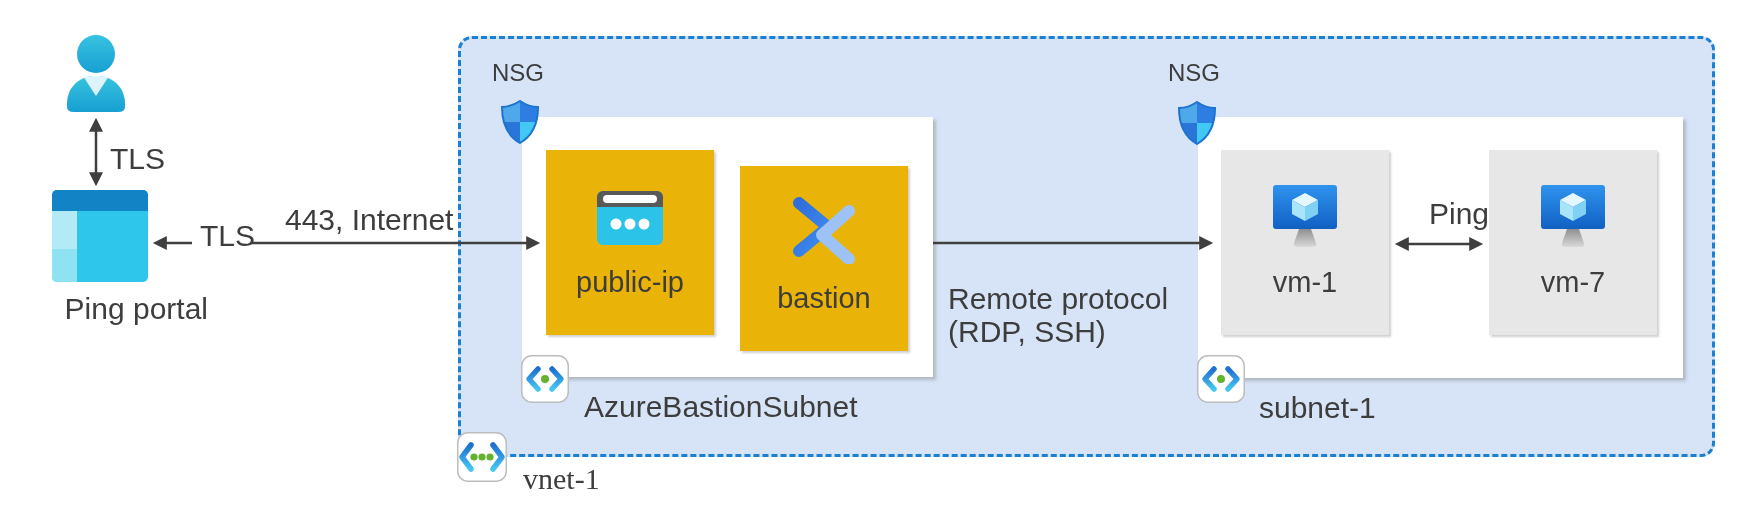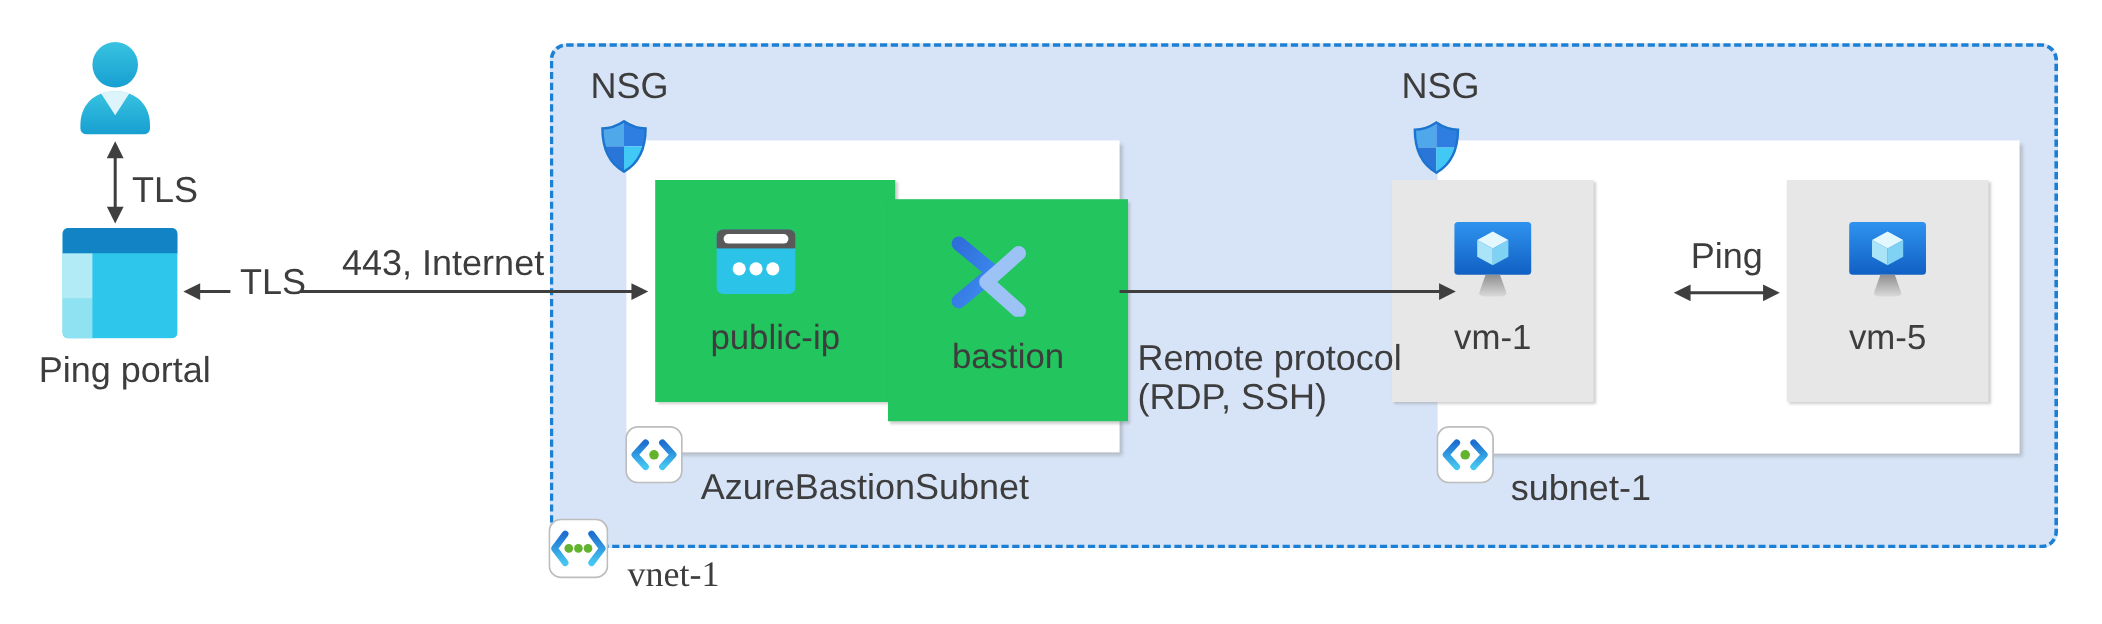--- a/index.html
+++ b/index.html
@@ -1,31 +1,31 @@
 <!DOCTYPE html>
 <html><head>
 <meta charset="utf-8">
 <style>
   html,body { margin:0; padding:0; background:#ffffff; }
   .canvas {
     position:relative; width:1752px; height:520px; background:#ffffff;
     font-family:"Liberation Sans", sans-serif; color:#3d3d3d; overflow:hidden;
   }
   .lbl { position:absolute; font-size:30px; line-height:33px; white-space:nowrap; color:#3d3d3d; }
-  .lbl.center { text-align:center; }
-  .nsg { font-size:30px; }
+  .lbl.center { text-align:right; }
+  .nsg { font-size:24px; }
   .vnet {
     position:absolute; left:458px; top:36px; width:1257px; height:421px;
     background:#d7e4f7; border:3px dashed #1b7fd3; border-radius:14px; box-sizing:border-box;
   }
   .subnet-box { position:absolute; background:#ffffff; box-shadow:3px 3px 3px rgba(120,120,120,.40); }
   .box-bastion { left:522px; top:117px; width:411px; height:260px; }
   .box-subnet1 { left:1198px; top:117px; width:485px; height:261px; }
   .card { position:absolute; width:168px; height:185px; box-shadow:2px 2px 2px rgba(120,120,120,.35); }
-  .card.blue { background:#22c55e;padding-left:32px; }
+  .card.blue { background:#eab308; }
   .card.gray { background:#e7e7e7; }
   .card-label { position:absolute; left:0; right:0; top:116px; text-align:center; font-size:29px; }
   .abs { position:absolute; }
   svg.arrows { position:absolute; left:0; top:0; pointer-events:none; }
 </style>
 </head>
 <body>
 
 <div class="canvas">
 
@@ -60,21 +60,21 @@
           <stop offset="0" stop-color="#2f6fdb"></stop>
             <stop offset="1" stop-color="#3f8ef2"></stop>
         </linearGradient>
       </defs>
       <polyline points="9,7 38,31 9,55" fill="none" stroke="url(#bg1)" stroke-width="12" stroke-linecap="round" stroke-linejoin="round"></polyline>
       <polyline points="59,15 32,39 59,63" fill="none" stroke="#9cc2f6" stroke-width="12" stroke-linecap="round" stroke-linejoin="round"></polyline>
     </svg>
     <div class="card-label">bastion</div>
   </div>
 
-  <div class="card gray" style="left:1160px; top:150px;">
+  <div class="card gray" style="left:1221px; top:150px;">
     <svg class="abs" style="left:48px; top:35px;" width="72" height="66" viewBox="0 0 72 66">
       <defs>
         <linearGradient id="vmg" x1="0" y1="0" x2="0" y2="1">
           <stop offset="0" stop-color="#2f93ee"></stop>
             <stop offset="1" stop-color="#1160c4"></stop>
         </linearGradient>
         <linearGradient id="stg" x1="0" y1="0" x2="0" y2="1">
           <stop offset="0" stop-color="#8f8f8f"></stop>
             <stop offset="1" stop-color="#d9d9d9"></stop>
         </linearGradient>
@@ -89,21 +89,21 @@
   </div>
 
   <div class="card gray" style="left:1489px; top:150px;">
     <svg class="abs" style="left:48px; top:35px;" width="72" height="66" viewBox="0 0 72 66">
       <rect x="4" y="0" width="64" height="44" rx="3" fill="url(#vmg)"></rect>
       <polygon points="36,8 49,15 36,22 23,15" fill="#e2f8fe"></polygon>
       <polygon points="23,15 36,22 36,36 23,29" fill="#a9e4f9"></polygon>
       <polygon points="36,22 49,15 49,29 36,36" fill="#7fd2f3"></polygon>
       <path d="M30,44 L42,44 L47,58 Q48.5,62 43,62 L29,62 Q23.5,62 25,58 Z" fill="url(#stg)"></path>
     </svg>
-    <div class="card-label">vm-5</div>
+    <div class="card-label">vm-7</div>
   </div>
 
   <svg class="arrows" width="1752" height="520" viewBox="0 0 1752 520">
     <defs>
       <marker id="ah" viewBox="0 0 10 10" refX="7" refY="5" markerWidth="16" markerHeight="14" markerUnits="userSpaceOnUse" orient="auto-start-reverse">
         <path d="M0,0 L10,5 L0,10 Z" fill="#3f3f3f"></path>
       </marker>
     </defs>
     <path d="M96,122 V182" stroke="#3f3f3f" stroke-width="2.5" marker-start="url(#ah)" marker-end="url(#ah)"></path>
     <path d="M157,243 H192" stroke="#3f3f3f" stroke-width="2.5" marker-start="url(#ah)"></path>

